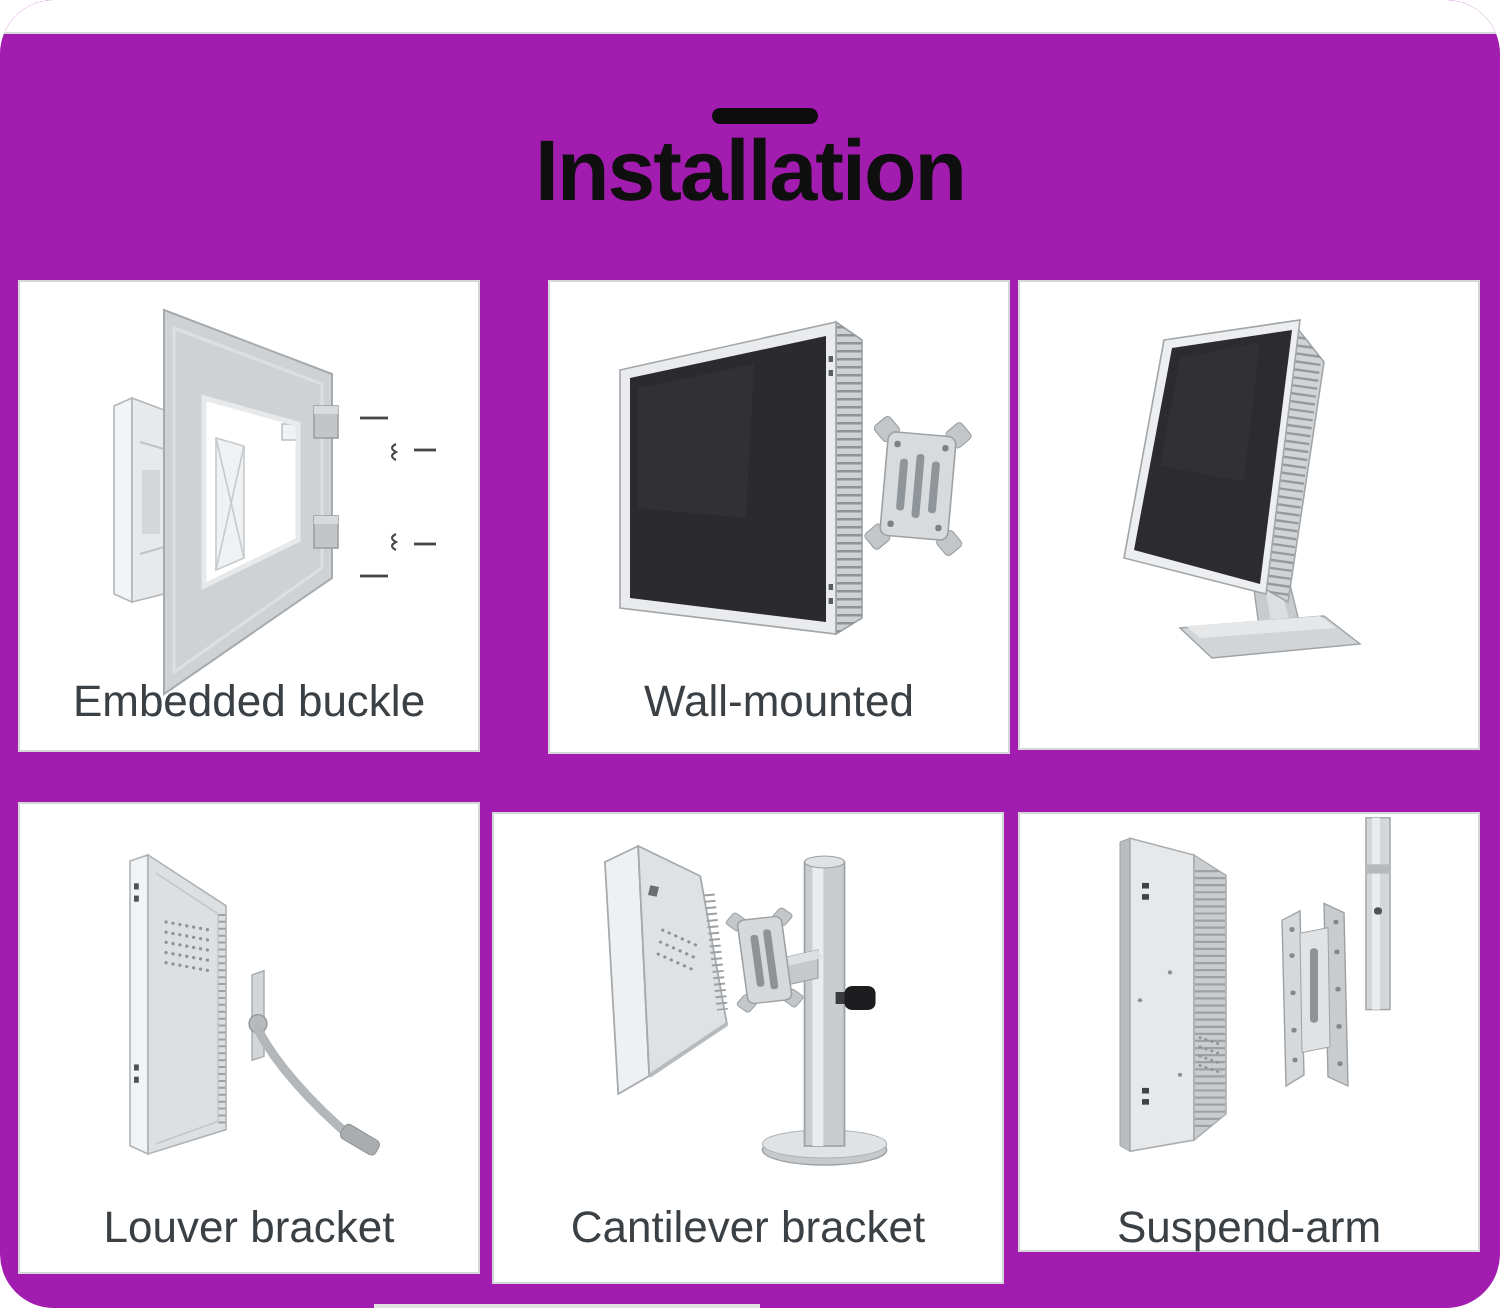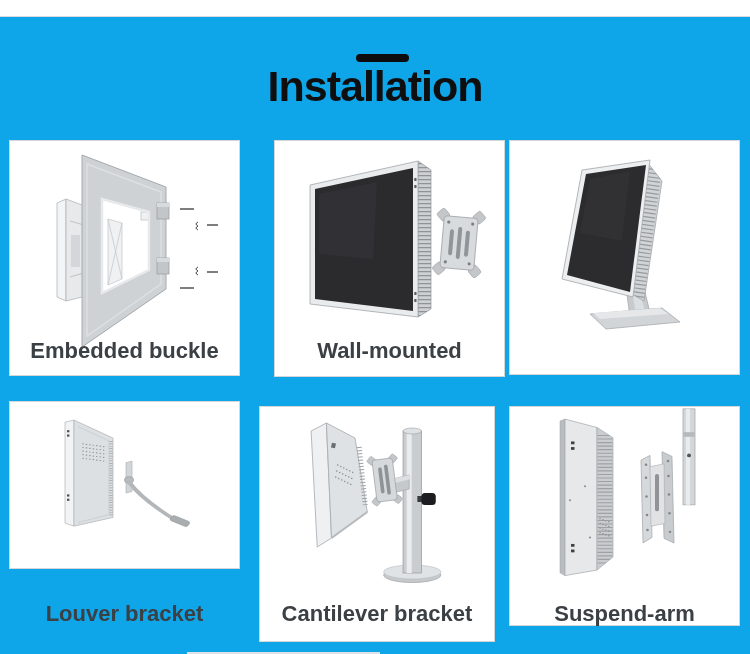--- a/index.html
+++ b/index.html
@@ -1,30 +1,30 @@
 <!DOCTYPE html>
 <html><head>
 <meta charset="utf-8">
 <style>
   html,body{margin:0;padding:0;background:#ffffff;}
-  .page{position:relative;width:750px;height:654px;margin:0 auto;background:#0ea5e9;
-        font-family:"Liberation Sans",sans-serif;overflow:hidden;}
+  .page{position:relative;width:750px;height:654px;margin:0 auto;background:#a21caf;
+        font-family:"Liberation Sans",sans-serif;overflow:hidden;border-radius:27px;}
   .topstrip{position:absolute;left:0;top:0;width:750px;height:16px;background:#ffffff;
             border-bottom:1px solid #d9dadb;}
   .dash{position:absolute;left:356px;top:54px;width:53px;height:8px;border-radius:4px;background:#0d0d0d;}
   .title{position:absolute;left:0;right:0;top:63px;margin:0;text-align:center;
          font-size:43px;line-height:46px;font-weight:bold;letter-spacing:-1px;color:#0f0f10;}
   .card{position:absolute;margin:0;background:#ffffff;border:1px solid #d5d6d7;box-sizing:border-box;}
   .card svg{position:absolute;left:0;top:0;width:100%;height:100%;display:block;}
-  .cap{position:absolute;left:0;right:0;text-align:center;font-size:22px;line-height:22px;color:#3b4045;font-weight:bold;}
+  .cap{position:absolute;left:0;right:0;text-align:center;font-size:22px;line-height:22px;color:#3b4045;}
   .c1{left:9px;  top:140px;width:231px;height:236px}.c1 .cap{top:199px}
   .c2{left:274px;top:140px;width:231px;height:237px}.c2 .cap{top:199px}
   .c3{left:509px;top:140px;width:231px;height:235px}.c3 .cap{top:198px}
-  .c4{left:9px;  top:401px;width:231px;height:168px}.c4 .cap{top:201px}
-  .c5{left:259px;top:406px;width:236px;height:236px}.c5 .cap{top:196px}
+  .c4{left:9px;  top:401px;width:231px;height:236px}.c4 .cap{top:201px}
+  .c5{left:246px;top:406px;width:256px;height:236px}.c5 .cap{top:196px}
   .c6{left:509px;top:406px;width:231px;height:220px}.c6 .cap{top:196px}
   .peek{position:absolute;left:187px;top:652px;width:193px;height:2px;background:#e0e1e2;}
 </style>
 </head>
 <body>
 
 <div class="page">
 
   <div class="topstrip"></div>
 

